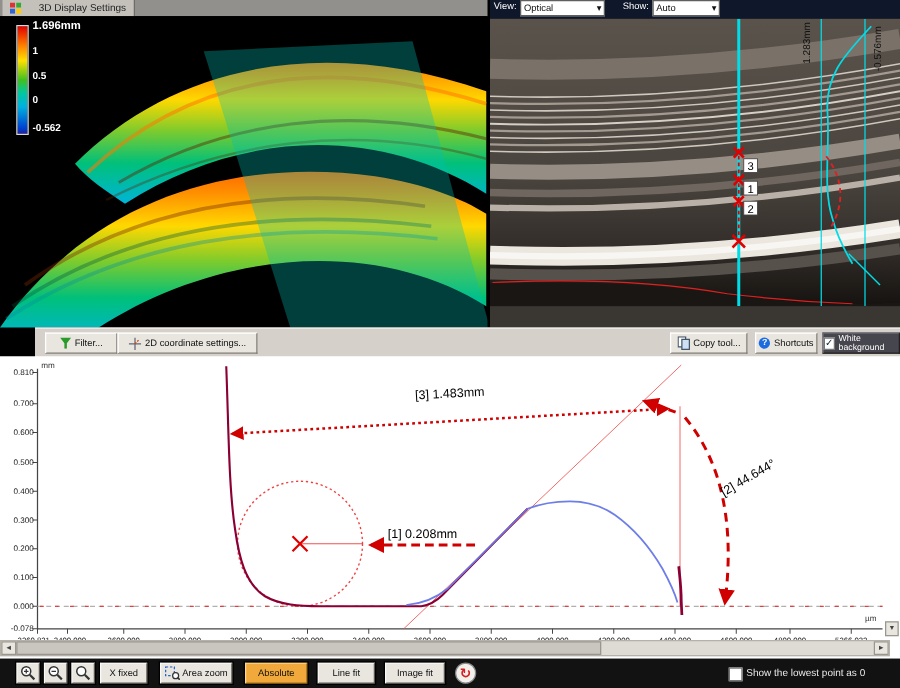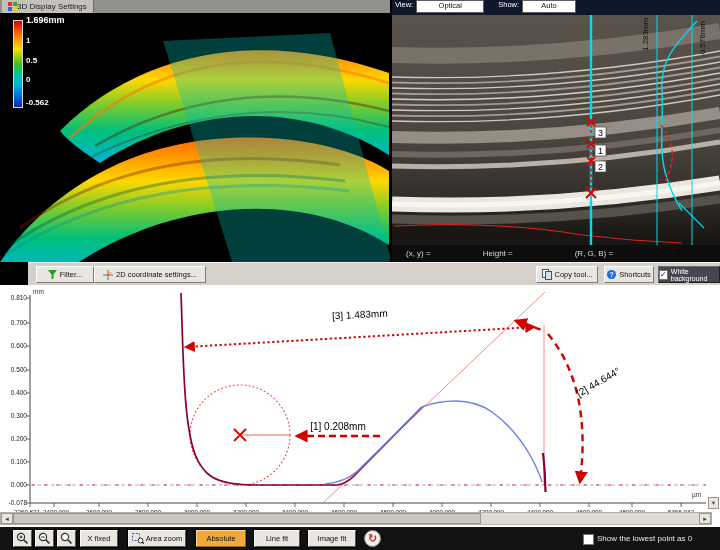--- a/index.html
+++ b/index.html
@@ -2,33 +2,33 @@
 <html><head>
 <meta charset="utf-8">
 <style>
   html,body{margin:0;padding:0;background:#222;}
   .app{position:relative;width:720px;height:550px;background:#000;overflow:hidden;
        font-family:"Liberation Sans","DejaVu Sans",sans-serif;-webkit-font-smoothing:antialiased;}
   .abs{position:absolute;}
   
   .p3d{left:0;top:0;width:390px;height:262px;background:#000;}
   .tabbar{left:0;top:0;width:390px;height:13px;background:#91908d;}
-  .tab3d{left:2px;top:0;height:13px;padding:0 6px;background:#c4c1bb;display:flex;align-items:center;gap:0;
+  .tab3d{left:2px;top:0;height:13px;padding:0 6px;background:#c4c1bb;display:flex;align-items:center;gap:14px;
          font-size:8px;color:#222;border-right:1px solid #6e6c69;}
   .view3d{left:0;top:13px;width:390px;height:249px;background:#000;}
   .cbar{left:13px;top:7px;width:8px;height:86px;border:1px solid #d8d8d8;
         background:linear-gradient(#e00000,#ff8000 18%,#ffe000 32%,#40c020 50%,#00c8a0 62%,#00b0e0 75%,#0040d0 95%,#2020a0);}
   .cbar-max{left:26px;top:2px;color:#fff;font-size:9px;font-weight:bold;}
   .cbar-t{left:26px;color:#fff;font-size:8px;font-weight:bold;}
   
   .popt{left:392px;top:0;width:328px;height:262px;background:#3a3632;}
   .opt-toolbar{left:0;top:0;width:328px;height:15px;background:#0f172a;display:flex;align-items:flex-start;font-size:7.5px;color:#fff;}
   .opt-toolbar .lbl{margin:0 3px;}
   .sel{height:11px;background:#fff;border:1px solid #5f5f5f;color:#111;display:flex;align-items:center;
-       justify-content:space-between;padding:0 2px;font-size:7.5px;flex-direction:column;}
+       justify-content:space-between;padding:0 2px;font-size:7.5px;}
   .opt-view{left:0;top:15px;width:328px;height:230px;background:#2f2b28;overflow:hidden;}
   .opt-status{left:0;top:245px;width:328px;height:17px;background:#0d0d0d;color:#d8d8d8;font-size:8px;
               display:flex;align-items:center;}
   
   .midbar{left:0;top:262px;width:720px;height:23px;background:#d5d1ca;border-top:1px solid #f2f1ee;margin-left:28px;}
   .btn{position:absolute;top:3px;height:17px;background:#e9e6e0;border:1px solid;border-color:#ffffff #7f7b76 #7f7b76 #ffffff;
        display:flex;align-items:center;justify-content:center;gap:3px;font-size:7.5px;color:#111;box-sizing:border-box;}
   .btn-dark{background:#46464e;color:#fff;border-color:#6a6a72 #222 #222 #6a6a72;}
   .qmark{display:inline-flex;width:9px;height:9px;border-radius:50%;background:#1c6ce0;color:#fff;font-size:7px;
          align-items:center;justify-content:center;font-weight:bold;}
@@ -187,25 +187,20 @@
           <rect x="203" y="130" width="11" height="11" fill="#fff" stroke="#444" stroke-width="0.7"></rect>
           <rect x="203" y="146" width="11" height="11" fill="#fff" stroke="#444" stroke-width="0.7"></rect>
           <text x="208.5" y="121" font-size="9" fill="#000" text-anchor="middle">3</text>
           <text x="208.5" y="139" font-size="9" fill="#000" text-anchor="middle">1</text>
           <text x="208.5" y="155" font-size="9" fill="#000" text-anchor="middle">2</text>
         </g>
         <text x="256" y="36" font-size="8" fill="#111" transform="rotate(-90 256 36)">1.283mm</text>
         <text x="313" y="42" font-size="8" fill="#111" transform="rotate(-90 313 42)">-0.576mm</text>
       </svg>
     </div>
-    <div class="abs opt-status">
-      <span style="margin-left:14px">(x, y)  =</span>
-      <span style="margin-left:52px">Height  =</span>
-      <span style="margin-left:62px">(R, G, B)  =</span>
-    </div>
   </div>
 
   <div class="abs midbar">
     <div class="btn" style="left:8px;width:58px">
       <svg width="9" height="9">
         <path d="M0,0 H9 L5.5,4.5 V9 H3.5 V4.5 Z" fill="#2a9a2a"></path>
       </svg>
       <span>Filter...</span>
     </div>
     <div class="btn" style="left:66px;width:112px">

